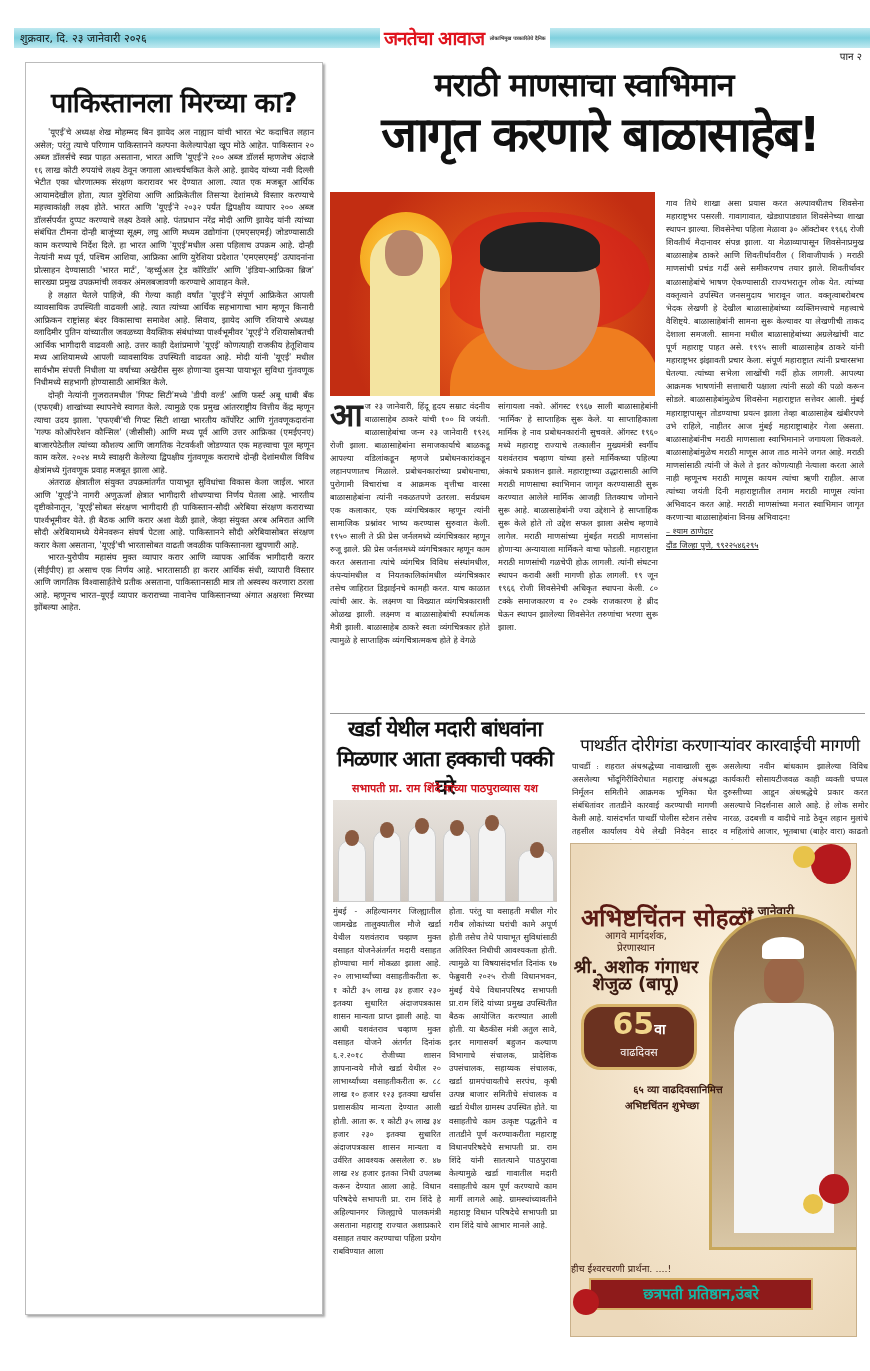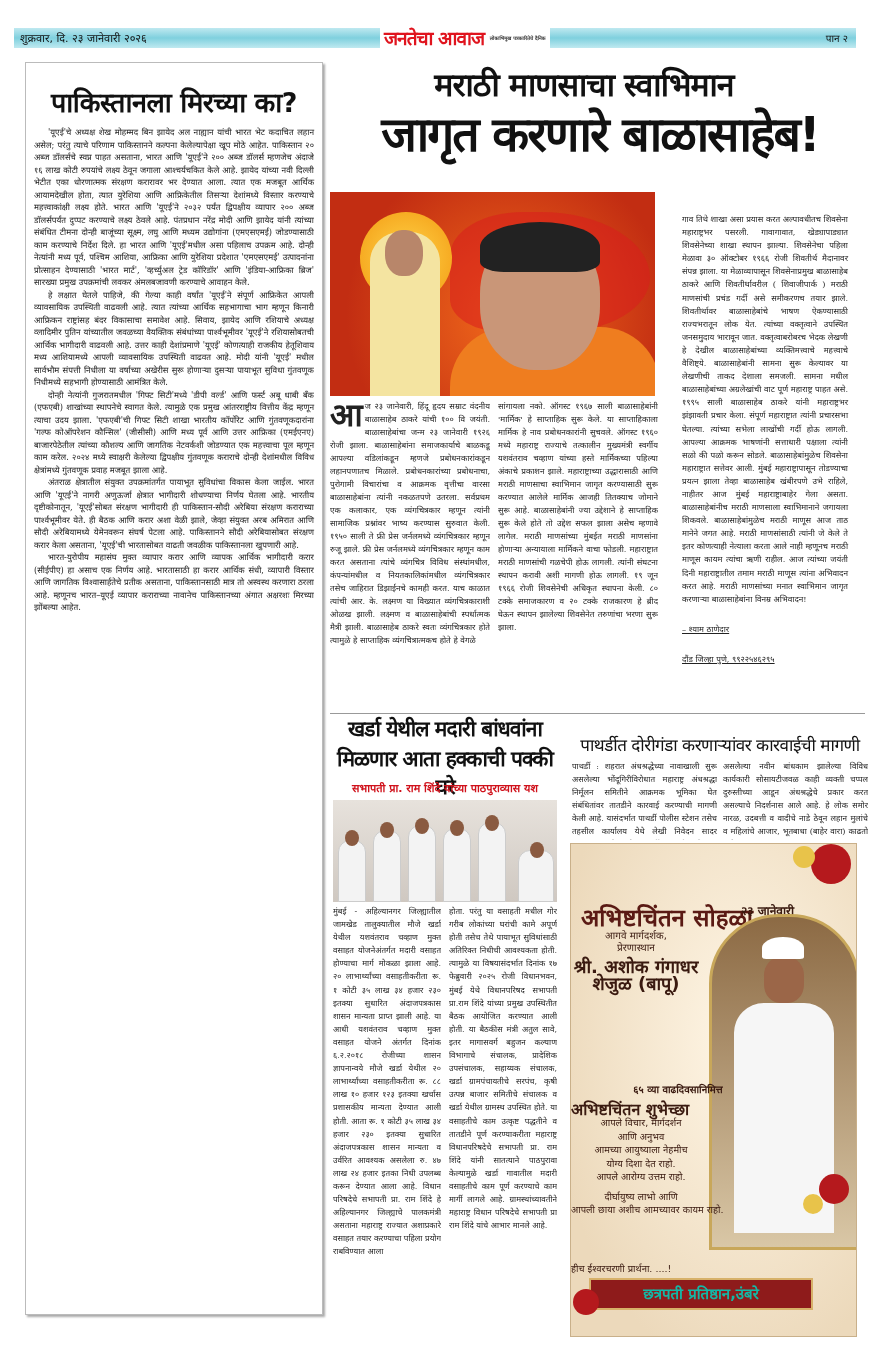--- a/index.html
+++ b/index.html
@@ -1,19 +1,19 @@
 <!DOCTYPE html>
 <html><head>
 <meta charset="utf-8">
 <style>
   html, body { margin:0; padding:0; background:#fff; }
   body { width:870px; height:1371px; position:relative; overflow:hidden; font-family:"DejaVu Serif", serif; color:#111; }
-  .masthead { position:absolute; left:14px; top:28px; width:842px; height:20px; background:linear-gradient(#bfe9f0,#7fd0de 50%,#bfe9f0); }
+  .masthead { position:absolute; left:14px; top:28px; width:842px; height:20px; background:linear-gradient(#bfe9f0,#7fd0de 50%,#bfe9f0);padding-left:14px; }
   .masthead .date { position:absolute; left:6px; top:2px; font-size:11px; font-family:"DejaVu Sans", sans-serif; }
-  .masthead .page { position:absolute; right:8px; top:3px; font-size:10px; font-family:"DejaVu Sans", sans-serif; }
+  .masthead .page { position:absolute; right:8px; top:21px; font-size:10px; font-family:"DejaVu Sans", sans-serif; }
   .logo { position:absolute; left:380px; top:26px; height:24px; padding:0 4px; background:#fff; color:#e0141e; font-weight:bold; font-size:19px; font-family:"DejaVu Sans", sans-serif; line-height:24px; letter-spacing:-1px; }
   .logo small { font-size:5px; color:#333; vertical-align:top; letter-spacing:0; }
 
   .editorial { position:absolute; left:25px; top:62px; width:296px; height:1251px; border:1px solid #bbb; box-shadow:2px 2px 2px #aaa; background:#fff; }
   .ed-head { background:#2e3192; color:#fff; text-align:center; font-size:20px; font-weight:bold; height:34px; line-height:34px; font-family:"DejaVu Sans", sans-serif; }
   .ed-title { text-align:center; font-size:27px; font-weight:bold; font-family:"DejaVu Sans", sans-serif; padding:20px 0 6px; letter-spacing:-0.5px; }
   .ed-body { padding:0 8px; font-size:8.3px; line-height:12.5px; text-align:justify; height:1145px; overflow:hidden; color:#222; }
   .ed-body p { margin:0; text-indent:14px; }
 
   .h1a { position:absolute; left:314px; top:62px; width:540px; text-align:center; font-size:32px; font-weight:bold; font-family:"DejaVu Sans", sans-serif; letter-spacing:-1px; }
@@ -26,21 +26,21 @@
   .photo .head1 { position:absolute; left:55px; top:38px; width:38px; height:46px; border-radius:45%; background:#b8866a; }
   .photo .fig2 { position:absolute; left:120px; top:135px; width:210px; height:90px; background:#ef7d1f; border-radius:60px 60px 0 0; }
   .photo .head2 { position:absolute; left:150px; top:38px; width:120px; height:140px; border-radius:45%; background:#c99678; }
   .photo .hair2 { position:absolute; left:150px; top:30px; width:120px; height:50px; border-radius:50% 50% 20% 20%; background:#222; }
 
   .main-body { position:absolute; left:330px; top:400px; width:330px; height:290px; font-size:8.2px; line-height:13px; text-align:justify; color:#222; }
   .col { position:absolute; top:0; width:160px; height:290px; overflow:hidden; }
   .col p { margin:0; }
   .dropcap { float:left; font-size:32px; line-height:30px; font-weight:bold; margin-right:2px; }
   .right-col { position:absolute; left:665px; top:196px; width:200px; height:490px; font-size:8.2px; line-height:13.1px; text-align:justify; overflow:hidden; color:#222; }
-  .right-col p { margin:17px; }
+  .right-col p { margin:1px; }
   .byline { text-align:left;text-decoration:underline; }
 
   .rule1 { position:absolute; left:330px; top:713px; width:535px; height:1px; background:#999; }
 
   .khar-h1 { position:absolute; left:330px; top:714px; width:230px; text-align:center; font-size:21px; font-weight:bold; font-family:"DejaVu Sans", sans-serif; letter-spacing:-1px; }
   .khar-h2 { position:absolute; left:330px; top:744px; width:230px; text-align:center; font-size:21px; font-weight:bold; font-family:"DejaVu Sans", sans-serif; letter-spacing:-1px; }
   .khar-sub { position:absolute; left:330px; top:780px; width:230px; text-align:center; font-size:11px; font-weight:bold; color:#d0111b; font-family:"DejaVu Sans", sans-serif; }
   .khar-photo { position:absolute; left:333px; top:800px; width:224px; height:102px; background:linear-gradient(#e7e2dc,#cfc8c1); overflow:hidden; }
   .khar-photo .p { position:absolute; bottom:0; width:26px; border-radius:12px 12px 0 0; background:#f3f3f3; border:1px solid #ccc; }
   .khar-photo .hd { position:absolute; width:14px; height:16px; border-radius:50%; background:#8a5a40; }
@@ -58,21 +58,21 @@
   .ad-name { position:absolute; left:0; top:112px; width:130px; text-align:center; font-size:18px; font-weight:bold; color:#3a1a10; line-height:17px; }
   .ad-frame { position:absolute; left:138px; top:70px; width:145px; height:330px; border:3px solid #c8a75a; border-radius:70px 70px 0 0; background:linear-gradient(#8c6a44,#d9c7a6); overflow:hidden; }
   .ad-frame .cap { position:absolute; left:50px; top:20px; width:42px; height:22px; background:#fff; border-radius:50% 50% 10% 10%; }
   .ad-frame .face { position:absolute; left:52px; top:40px; width:40px; height:46px; background:#9b6648; border-radius:40%; }
   .ad-frame .body { position:absolute; left:22px; top:86px; width:100px; height:230px; background:#f6f6f6; border-radius:30px 30px 0 0; }
   .ad-badge { position:absolute; left:10px; top:160px; width:110px; height:60px; background:#6b3220; border:3px solid #d8b46a; border-radius:20px; color:#f1d68c; text-align:center; }
   .ad-badge .n { font-size:30px; font-weight:bold; line-height:34px; }
   .ad-badge .n small { font-size:14px; color:#fff; }
   .ad-badge .w { font-size:11px; color:#fff; line-height:14px; }
   .ad-occ { position:absolute; left:0; top:238px; width:140px; text-align:center; font-size:10px; font-weight:bold; color:#3a1a10;padding-left:37px; }
-  .ad-wish { position:absolute; left:0; top:254px; width:164px; text-align:left; font-size:16px; font-weight:bold; color:#3a1a10; }
+  .ad-wish { position:absolute; left:0; top:254px; width:128px; text-align:right; font-size:10px; font-weight:bold; color:#3a1a10; }
   .ad-msg { position:absolute; left:0; top:272px; width:140px; text-align:center; font-size:9.5px; color:#3a1a10; line-height:13.5px; }
   .ad-prayer { position:absolute; left:0; top:418px; width:220px; text-align:left; font-size:9.5px; color:#3a1a10; font-weight:normal; }
   .ad-banner { position:absolute; left:18px; top:434px; width:220px; height:28px; background:#8e1b1b; border:2px solid #d7b169; color:#14b8a6; text-align:center; font-size:15px; font-weight:bold; line-height:28px; }
   .flower { position:absolute; border-radius:50%; }
 </style>
 </head>
 <body>
 
 <div class="masthead">
   <span class="date">शुक्रवार, दि. २३ जानेवारी २०२६</span>
@@ -162,29 +162,24 @@
   </div>
   <div class="ad-name" style="top:114px;">
     <div>श्री. अशोक गंगाधर</div>
     <div>शेजुळ (बापू)</div>
   </div>
   <div class="ad-frame">
     <div class="body"></div>
     <div class="face"></div>
     <div class="cap"></div>
   </div>
+  <div class="ad-badge">
+    <div class="n"><span>65</span><small>वा</small></div>
+    <div class="w">वाढदिवस</div>
+  </div>
   <div class="ad-occ">६५ व्या वाढदिवसानिमित्त</div>
   <div class="ad-wish">अभिष्टचिंतन शुभेच्छा</div>
-  <div class="ad-msg">
-    <div>आपले विचार, मार्गदर्शन</div>
-    <div>आणि अनुभव</div>
-    <div>आमच्या आयुष्याला नेहमीच</div>
-    <div>योग्य दिशा देत राहो.</div>
-    <div>आपले आरोग्य उत्तम राहो.</div>
-    <div style="margin-top:6px;">दीर्घायुष्य लाभो आणि</div>
-    <div style="white-space:nowrap;">आपली छाया अशीच आमच्यावर कायम राहो.</div>
-  </div>
   <div class="ad-prayer">हीच ईश्वरचरणी प्रार्थना. ....!</div>
   <div class="ad-banner">छत्रपती प्रतिष्ठान,उंबरे</div>
   <div class="flower" style="left:2px;top:445px;width:26px;height:26px;background:#b5191d;"></div>
   <div class="flower" style="left:248px;top:330px;width:30px;height:30px;background:#b5191d;"></div>
   <div class="flower" style="left:232px;top:350px;width:20px;height:20px;background:#e8c34a;"></div>
 </div>
 
 </body></html>

